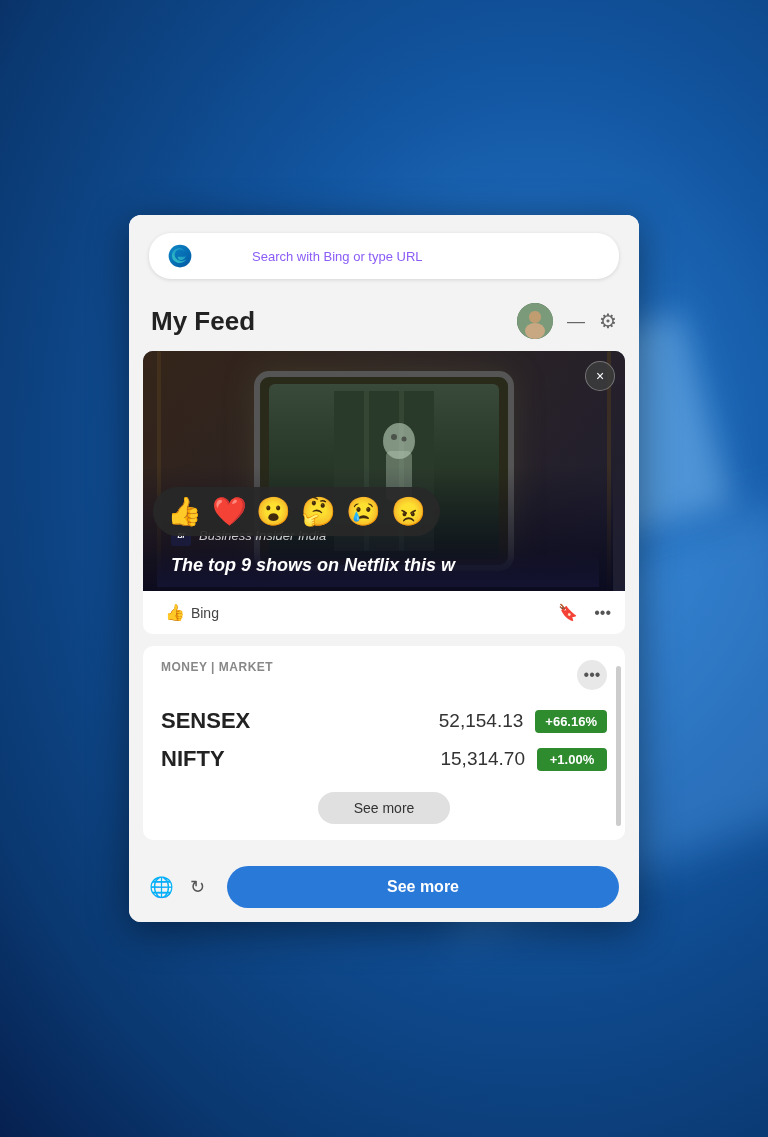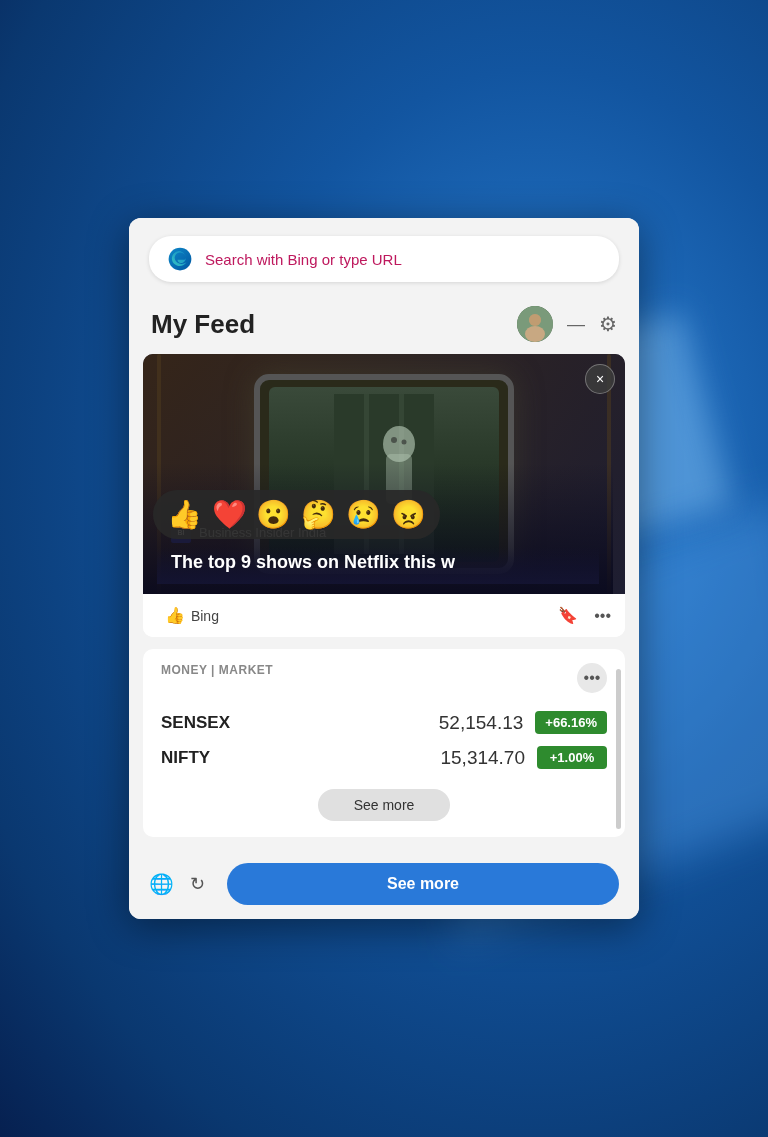--- a/index.html
+++ b/index.html
@@ -74,22 +74,23 @@
       box-shadow: 0 1px 4px rgba(0,0,0,0.12);
     }
 
     .edge-logo {
       width: 26px;
       height: 26px;
       flex-shrink: 0;
     }
 
     .search-placeholder {
-      color: #be185d;
-      font-size: 15px;
+      color: #8b5cf6;
+      font-size: 13px;
+      margin-left: 47px;
     }
 
     
     .feed-header {
       display: flex;
       align-items: center;
       padding: 10px 22px 12px;
       background: #f3f3f3;
     }
 
@@ -334,21 +335,21 @@
       cursor: pointer;
     }
 
     .market-row {
       display: flex;
       align-items: center;
       padding: 6px 0;
     }
 
     .market-name {
-      font-size: 17px;
+      font-size: 22px;
       font-weight: 700;
       color: #222;
       width: 100px;
     }
 
     .market-value {
       font-size: 19px;
       color: #333;
       flex: 1;
       text-align: right;
@@ -428,22 +429,23 @@
       cursor: pointer;
       margin-left: 6px;
     }
 
     
     .news-image-overlay {
       position: absolute;
       bottom: 0;
       left: 0;
       right: 12px;
-      padding: 50px 14px 10px;
+      padding: 50px 14px 4px;
       background: linear-gradient(to bottom, transparent, rgba(10,10,30,0.95));
+      font-style: italic;
     }
   </style>
 </head>
 <body>
 
 <div class="desktop-bg"></div>
 
 <div class="browser-panel">
 
   <div class="search-bar-wrap">

